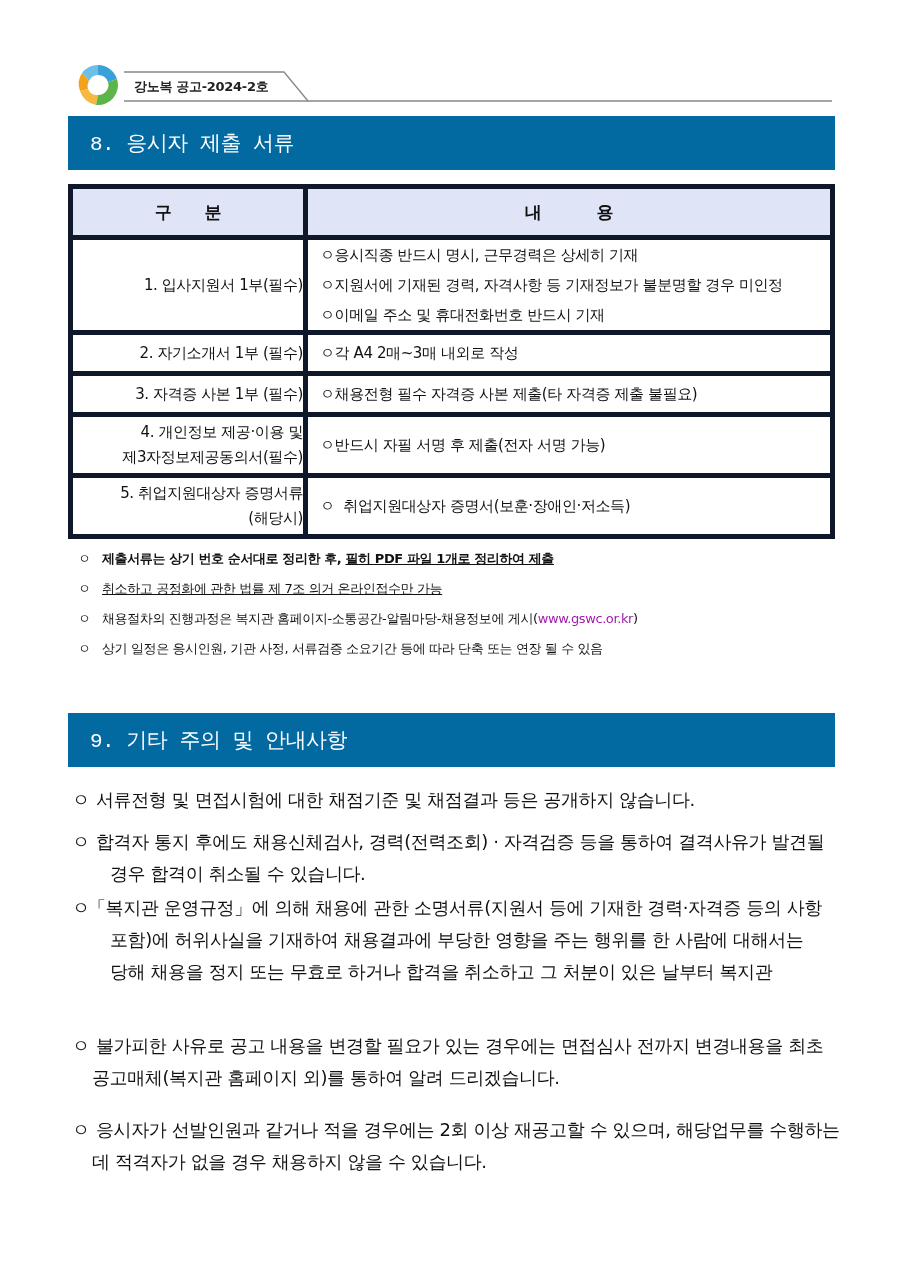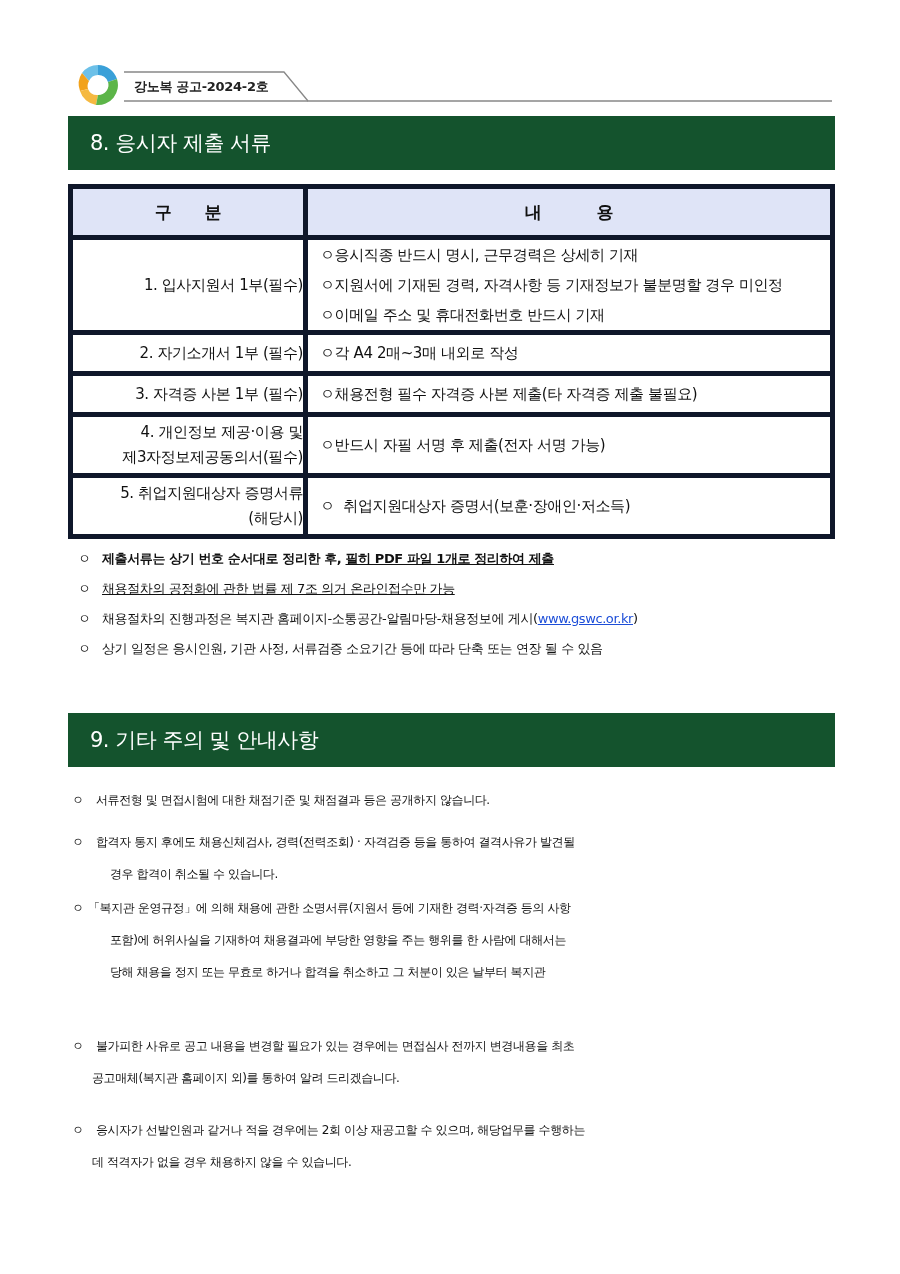--- a/index.html
+++ b/index.html
@@ -6,22 +6,22 @@
   body { width:900px; height:1274px; position:relative; overflow:hidden;
          font-family:"DejaVu Sans", "Liberation Sans", sans-serif; color:#111; }
   .abs { position:absolute; }
 
   
   .logo { left:74px; top:61px; width:48px; height:48px; }
   .doc-code { left:134px; top:78px; font-size:13px; font-weight:bold; color:#222; letter-spacing:-0.3px; }
   .hdr-svg { left:120px; top:68px; width:720px; height:40px; }
 
   
-  .sec-bar { left:68px; width:767px; height:54px; background:#14532d; color:#fff;
-             font-size:21px; display:flex; align-items:center; padding-left:22px; box-sizing:border-box; letter-spacing:-0.5px; }
+  .sec-bar { left:68px; width:767px; height:54px; background:#0369a1; color:#fff;
+             font-size:21px; display:flex; align-items:center; padding-left:22px; box-sizing:border-box; letter-spacing:-0.5px;font-family:Liberation Mono, monospace; }
   .sec8 { top:116px; }
   .sec9 { top:713px; }
 
   
   .tbl { left:68px; top:184px; width:767px; border-collapse:collapse; font-size:15px; letter-spacing:-0.4px; }
   .tbl { border:2px solid #111; }
   .tbl th, .tbl td { border:5px solid #0f172a; padding:0; vertical-align:middle; }
   .tbl th { background:#dfe4f7; height:46px; font-size:17px; font-weight:bold; border-bottom:3px double #777; }
   .tbl .c1 { width:216px; padding-left:14px; text-align:right; }
   .tbl th.c1 { text-align:center; padding-left:0; }
@@ -30,24 +30,24 @@
   .line { line-height:30px; white-space:nowrap; }
   .line-tight { line-height:25px; white-space:nowrap; }
   .indent { padding-left:16px; }
 
   
   .notes { left:78px; top:544px; width:760px; font-size:13px; letter-spacing:-0.4px; }
   .notes .n { height:30px; line-height:30px; white-space:nowrap; }
   .bullet { display:inline-block; width:24px; }
   .u { text-decoration:underline; }
   .b { font-weight:bold; }
-  .link { color:#1d4ed8; text-decoration:underline; }
+  .link { color:#a21caf; }
 
   
-  .para { left:72px; width:770px; font-size:12px; letter-spacing:-0.4px; }
+  .para { left:72px; width:770px; font-size:18px; letter-spacing:-0.4px; }
   .para .l { line-height:32px; white-space:nowrap; }
   .para .cont { padding-left:38px; }
   .para .cont2 { padding-left:20px; }
 </style>
 </head>
 <body>
 
 <svg class="abs logo" viewBox="0 0 48 48">
   <path d="M24 4 A20 20 0 0 1 43 18 L34 21 A10 10 0 0 0 24 14 Z" fill="#3aa0d8"></path>
   <path d="M8 12 A20 20 0 0 1 24 4 L24 14 A10 10 0 0 0 15 20 Z" fill="#6cc0e8"></path>
@@ -114,21 +114,21 @@
         </td>
   </tr>
 </tbody>
   </table>
 
 <div class="abs notes">
   <div class="n">
     <span class="bullet">ㅇ</span><span class="b">제출서류는 상기 번호 순서대로 정리한 후, </span><span class="b u">필히 PDF 파일 1개로 정리하여 제출</span>
   </div>
   <div class="n">
-    <span class="bullet">ㅇ</span><span class="u">채용절차의 공정화에 관한 법률 제 7조 의거 온라인접수만 가능</span>
+    <span class="bullet">ㅇ</span><span class="u">취소하고 공정화에 관한 법률 제 7조 의거 온라인접수만 가능</span>
   </div>
   <div class="n">
     <span class="bullet">ㅇ</span><span>채용절차의 진행과정은 복지관 홈페이지-소통공간-알림마당-채용정보에 게시(</span><span class="link">www.gswc.or.kr</span><span>)</span>
   </div>
   <div class="n">
     <span class="bullet">ㅇ</span><span>상기 일정은 응시인원, 기관 사정, 서류검증 소요기간 등에 따라 단축 또는 연장 될 수 있음</span>
   </div>
 </div>
 
 <div class="abs sec-bar sec9">9. 기타 주의 및 안내사항</div>

